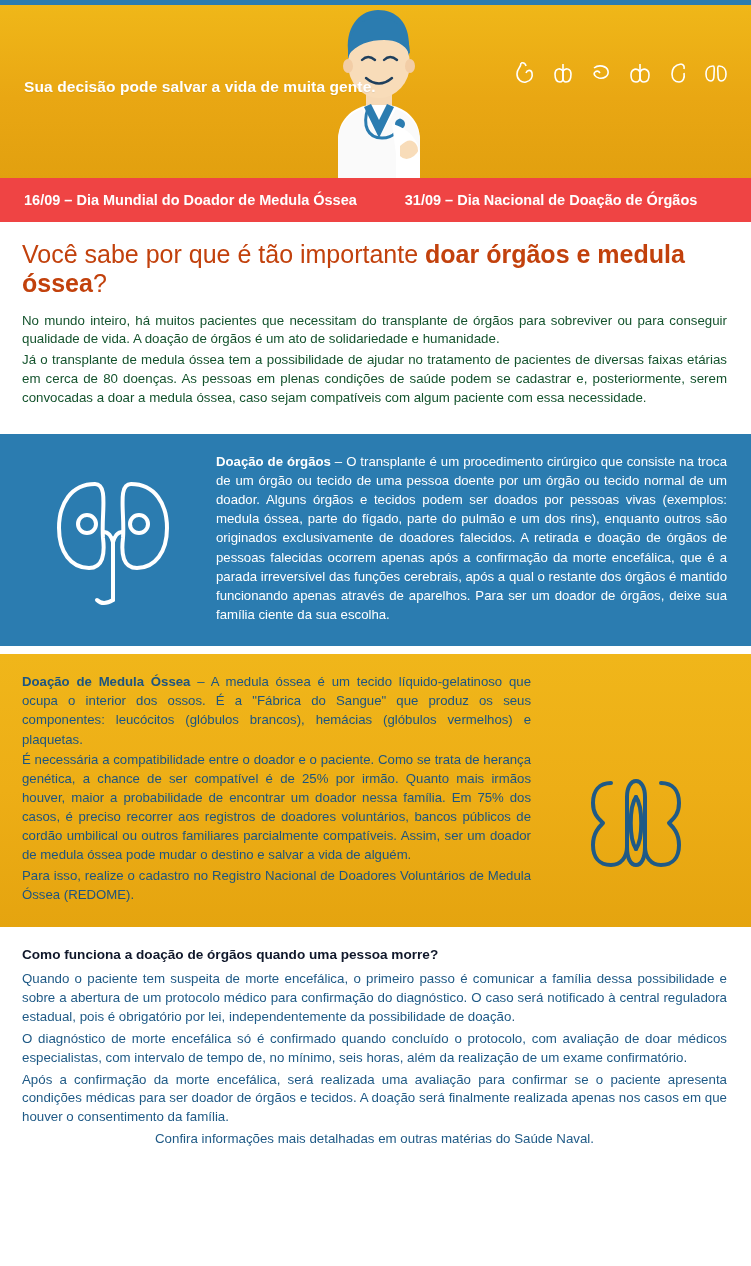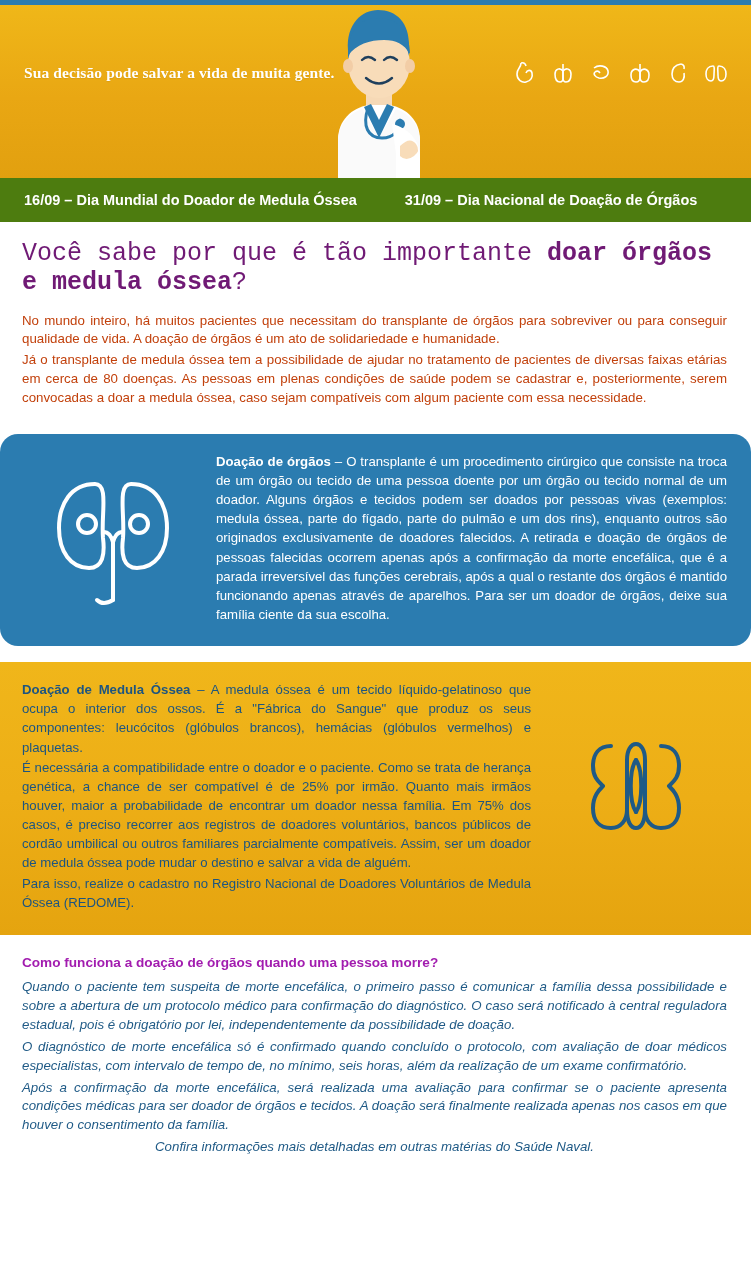--- a/index.html
+++ b/index.html
@@ -19,82 +19,79 @@
     height:178px;
     background:linear-gradient(180deg,#f0b819 0%, #e9a713 55%, #e2a00f 100%);
     overflow:hidden;
   }
   .header-border-top {
     position:absolute; left:0; top:0; width:100%; height:5px;
     background:#2b7cb0;
   }
   .header-tagline {
     position:absolute;
-    left:24px; top:64px;
+    left:24px; top:78px;
     color:#ffffff;
     font-size:15.5px;
     font-weight:700;
     letter-spacing:.1px;
     text-shadow:0 1px 1px rgba(0,0,0,.08);
-    font-family:Liberation Serif, serif;
   }
   .header-icons {
     position:absolute;
     right:22px; top:60px;
     display:flex;
     gap:14px;
     align-items:center;
   }
   .header-icons svg { display:block; }
 
   
   .doctor { position:absolute; left:50%; transform:translateX(-50%); top:4px; }
 
   
   .datebar {
     height:44px;
-    background:#4d7c0f;
+    background:#ef4444;
     display:flex;
     align-items:center;
     padding:0 24px;
     color:#ffffff;
     font-size:14.5px;
     font-weight:700;
   }
   .datebar .d1 { margin-right:48px; }
 
   
   .title-wrap { padding:18px 22px 8px 22px; }
   .title {
     font-size:25px;
-    color:#701a75;
+    color:#c2410c;
     font-weight:400;
     line-height:1.15;
-    font-family:Liberation Mono, monospace;
   }
   .title b { font-weight:700; }
 
   
   .intro {
     padding:6px 24px 24px 22px;
     font-size:13.3px;
     line-height:1.42;
-    color:#c2410c;
+    color:#14532d;
     text-align:justify;
   }
   .intro p { margin:0 0 2px 0; }
 
   
   .panel-blue {
     background:#2b7cb0;
     color:#ffffff;
     display:flex;
     padding:18px 24px 22px 18px;
     gap:8px;
-    border-radius:18px;
   }
   .panel-blue .icon-col {
     width:190px;
     flex:0 0 190px;
     display:flex;
     align-items:flex-start;
     justify-content:center;
     padding-top:14px;
   }
   .panel-blue .text-col {
@@ -105,21 +102,22 @@
   }
   .panel-blue b { font-weight:700; }
 
   
   .panel-yellow {
     background:linear-gradient(180deg,#f0b61a 0%, #edae16 50%, #e5a40f 100%);
     color:#1f5a86;
     display:flex;
     padding:18px 20px 22px 22px;
     gap:10px;
-    margin-top:16px;
+    margin-top:8px;
+    align-items:flex-end;
   }
   .panel-yellow .text-col {
     flex:1;
     font-size:13.2px;
     line-height:1.45;
     text-align:justify;
     color:#1d5580;
   }
   .panel-yellow .icon-col {
     width:190px;
@@ -136,24 +134,24 @@
     padding:18px 24px 10px 22px;
     font-size:13.3px;
     line-height:1.42;
     color:#1f5a86;
     text-align:justify;
   }
   .bottom h3 {
     margin:0 0 6px 0;
     font-size:13.6px;
     font-weight:700;
-    color:#a21caf;
+    color:#0f172a;
     text-align:left;
   }
-  .bottom p { margin:0 0 3px 0;font-style:italic; }
+  .bottom p { margin:0 0 3px 0; }
   .last-line { text-align:center; }
 </style>
 </head>
 <body>
 
 <div class="page">
 
   <div class="header">
     <div class="header-border-top"></div>
 

